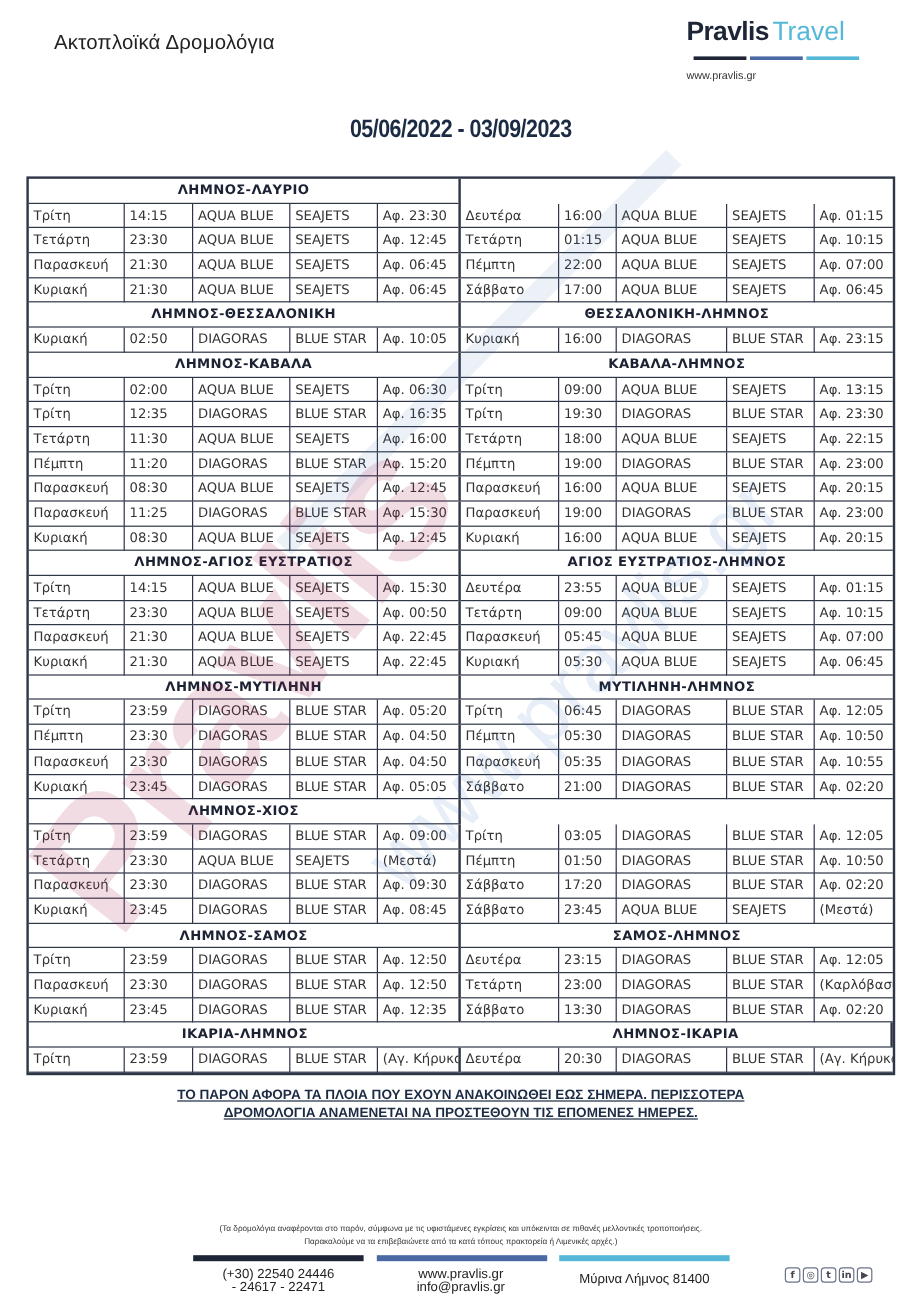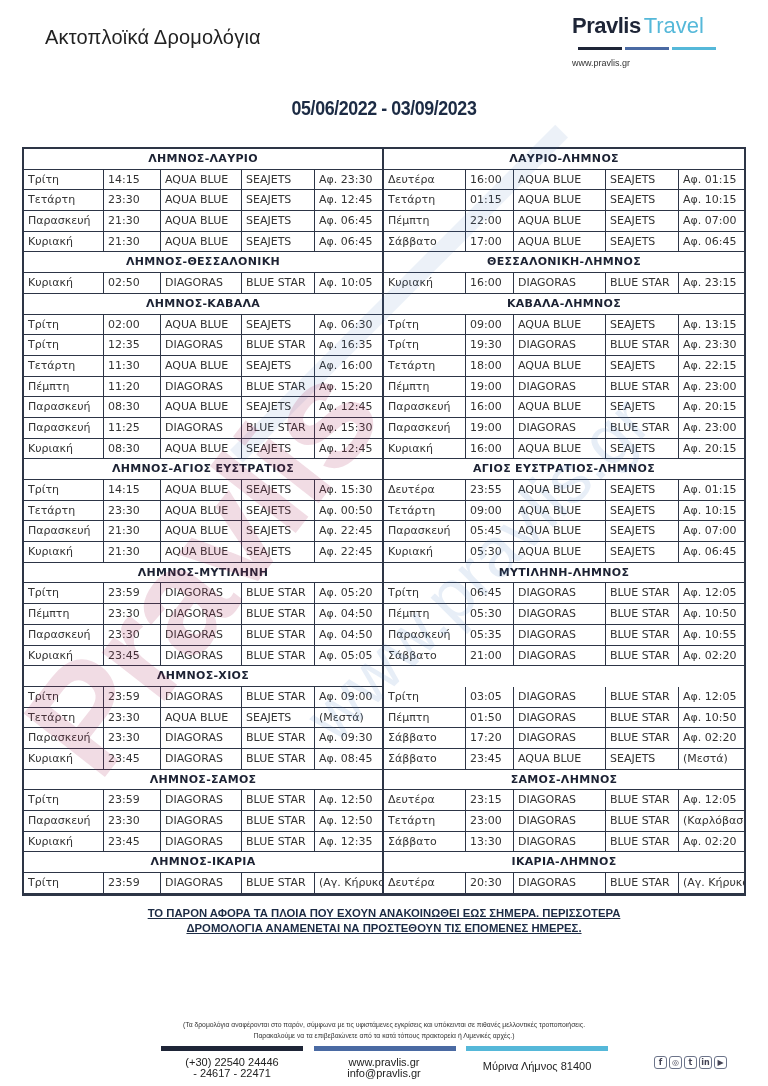--- a/index.html
+++ b/index.html
@@ -1,17 +1,17 @@
 <!DOCTYPE html>
 <html><head>
 <meta charset="utf-8">
 <style>
   html, body { margin:0; padding:0; background:#ffffff; }
   body { width:768px; height:1086px; position:relative; overflow:hidden; font-family:"DejaVu Sans", sans-serif; color:#222; }
-  .doc-title { position:absolute; left:45px; top:26px; font-family:"Liberation Sans", sans-serif; font-size:20px; color:#222; letter-spacing:0.2px; }
+  .doc-title { position:absolute; left:45px; top:26px; font-family:"Liberation Sans", sans-serif; font-size:17px; color:#222; letter-spacing:0.2px; }
   .logo { position:absolute; left:572px; top:13px; width:150px; }
   .logo-name { font-family:"Liberation Sans", sans-serif; font-size:22px; line-height:26px; white-space:nowrap; }
   .logo-name .b1 { font-weight:bold; color:#1e2537; letter-spacing:-0.5px; }
   .logo-name .b2 { color:#55b8d9; font-weight:normal; margin-left:3px; }
   .logo-bars { display:flex; justify-content:space-between; margin:8px 6px 0 6px; }
   .logo-bars span { display:block; height:3px; width:44px; }
   .logo-url { font-family:"Liberation Sans", sans-serif; font-size:9px; color:#333; margin-top:8px; }
   .date-range { position:absolute; left:0; right:0; top:96px; text-align:center; font-family:"Liberation Sans", sans-serif; font-weight:bold; font-size:21px; color:#1c2b44; letter-spacing:-0.5px; transform:scaleX(0.85); }
 
   .sched { position:absolute; left:22px; top:147px; width:724px; border:2px solid #2d3546; box-sizing:border-box; }
@@ -63,23 +63,20 @@
   <div class="logo-url">www.pravlis.gr</div>
 </div>
 
 <div class="date-range">05/06/2022 - 03/09/2023</div>
 
 <div class="sched" id="sched">
     <div class="row">
       <div class="half l">
         <div class="hdr">ΛΗΜΝΟΣ-ΛΑΥΡΙΟ</div>
       </div>
-      <div class="half r">
-        <div class="hdr">ΛΑΥΡΙΟ-ΛΗΜΝΟΣ</div>
-      </div>
     </div>
     <div class="row">
       <div class="half l">
         <div class="cell c-day">Τρίτη</div>
         <div class="cell c-dep">14:15</div>
         <div class="cell c-ship">AQUA BLUE</div>
         <div class="cell c-op">SEAJETS</div>
         <div class="cell c-arr">Αφ. 23:30</div>
       </div>
       <div class="half r">
@@ -545,25 +542,25 @@
       </div>
       <div class="half r">
         <div class="cell c-day">Σάββατο</div>
         <div class="cell c-dep">13:30</div>
         <div class="cell c-ship">DIAGORAS</div>
         <div class="cell c-op">BLUE STAR</div>
         <div class="cell c-arr">Αφ. 02:20</div>
       </div>
     </div>
     <div class="row">
+      <div class="half r">
+        <div class="hdr">ΙΚΑΡΙΑ-ΛΗΜΝΟΣ</div>
+      </div>
       <div class="half l">
         <div class="hdr">ΛΗΜΝΟΣ-ΙΚΑΡΙΑ</div>
-      </div>
-      <div class="half r">
-        <div class="hdr">ΙΚΑΡΙΑ-ΛΗΜΝΟΣ</div>
       </div>
     </div>
     <div class="row">
       <div class="half l">
         <div class="cell c-day">Τρίτη</div>
         <div class="cell c-dep">23:59</div>
         <div class="cell c-ship">DIAGORAS</div>
         <div class="cell c-op">BLUE STAR</div>
         <div class="cell c-arr">(Αγ. Κήρυκος)</div>
       </div>

